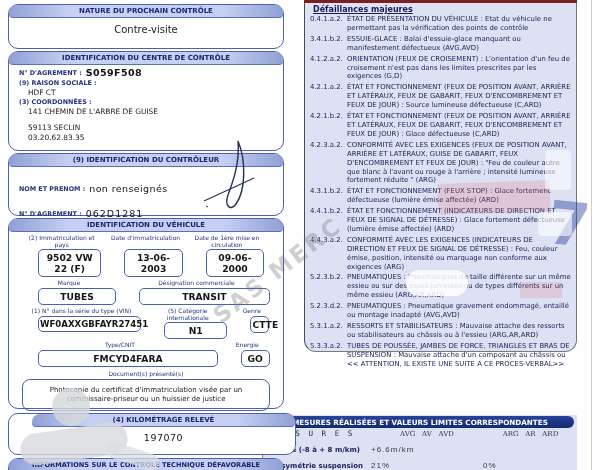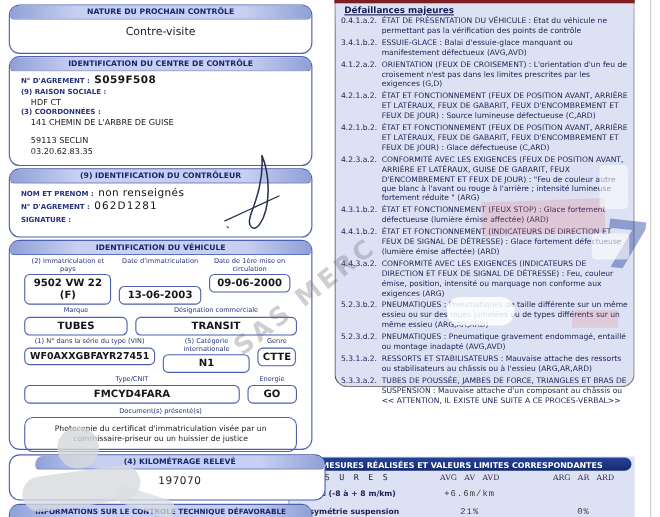--- a/index.html
+++ b/index.html
@@ -21,28 +21,28 @@
   #box-nature { left:8px; top:4px; width:276px; height:45px; }
   #nature-value { text-align:center; font-size:10px; color:#1c1c1c; margin-top:6px; }
 
   #box-centre { left:8px; top:51px; width:276px; height:100px; }
   #box-centre .content { padding:1px 10px; }
   #box-centre .content > div { margin-top:1px; }
   .indent { padding-left:9px; }
 
   #box-controleur { left:8px; top:153px; width:276px; height:63px; }
   #box-controleur .content { padding:2px 10px; }
-  #box-controleur .content > div { margin-top:1px; }
+  #box-controleur .content > div { margin-top:14px; }
 
   #box-vehicule { left:8px; top:218px; width:276px; height:191px; }
   .v-row { display:flex; gap:7px; padding:0 13px; margin-top:2px; }
   .v-cell { display:flex; flex-direction:column; }
   .v-lbl { font-size:6px; line-height:7px; color:#26337c; text-align:center; min-height:8px; }
   .v-box { border:1.5px solid #4c60ae; border-radius:5px; background:#fff; text-align:center;
-           font-size:9.2px; font-weight:bold; color:#161616; padding:2px 1px; margin-top:1px; }
+           font-size:9.2px; font-weight:bold; color:#161616; padding:2px 1px; margin-top:1px;margin-left:16px; }
   .w-31 { width:32%; } .w-30 { width:30%; } .w-38 { width:38%; } .w-58 { width:59%; }
   .w-50 { width:48%; } .w-29 { width:32%; } .w-15 { width:14%; } .w-77 { width:79%; } .w-18 { width:18%; }
   #doc-label { text-align:center; margin-top:3px; }
   #doc-box { margin:1px 13px 0 13px; border:1.5px solid #4c60ae; border-radius:8px;
              font-size:7px; color:#1a1a1a; text-align:center; padding:6px 14px; line-height:9px; }
 
   #box-km { left:8px; top:413px; width:288px; height:42px;padding-left:23px; }
   #km-value { text-align:center; font-size:9.5px; color:#161616; margin-top:5px; letter-spacing:.5px; }
 
   #box-info { left:8px; top:458px; width:276px; height:26px; }
@@ -72,21 +72,21 @@
     margin:1px 3px 0 3px; background:linear-gradient(#27439a,#142a6e); color:#fff;
     font-size:7.2px; font-weight:bold; text-align:center; border-radius:7px; padding:2px 0 1px 0;
   }
   .m-grid { display:grid; grid-template-columns:108px 112px 95px; align-items:baseline; }
   #measures-cols { margin-top:1px; }
   .m-title { font-family:"DejaVu Sans Mono", monospace; font-size:7.6px; letter-spacing:2px;
              color:#2a2a3a; padding-left:6px; white-space:pre; }
   .m-axles { font-family:"DejaVu Serif", serif; font-size:7px; color:#33334a; text-align:center; white-space:pre; }
   .m-row { margin-top:7px; }
   .m-label { font-weight:bold; font-size:7px; color:#191e52; padding-left:6px; }
-  .m-val { font-family:Liberation Mono, monospace; font-size:8px; color:#3a3a3a; text-align:center; letter-spacing:1px; }
+  .m-val { font-family:Liberation Sans, sans-serif; font-size:8px; color:#3a3a3a; letter-spacing:1px; }
 
   
   #edge-line { position:absolute; left:591px; top:0; width:1px; height:470px; background:#cccccc; z-index:3; }
 
   
   .wm { position:absolute; pointer-events:none; }
   #wm-diagonal { left:208px; top:308px; transform:rotate(-38deg); transform-origin:0 0;
                  font-size:23px; font-weight:bold; letter-spacing:3px; color:rgba(115,115,120,.34); z-index:20; white-space:nowrap; }
   #wm-head { left:52px; top:388px; width:38px; height:38px; border-radius:50%; background:rgba(213,216,220,.8); z-index:16; }
   #wm-body { left:20px; top:428px; width:108px; height:32px; border-radius:16px; background:rgba(215,218,222,.8);

